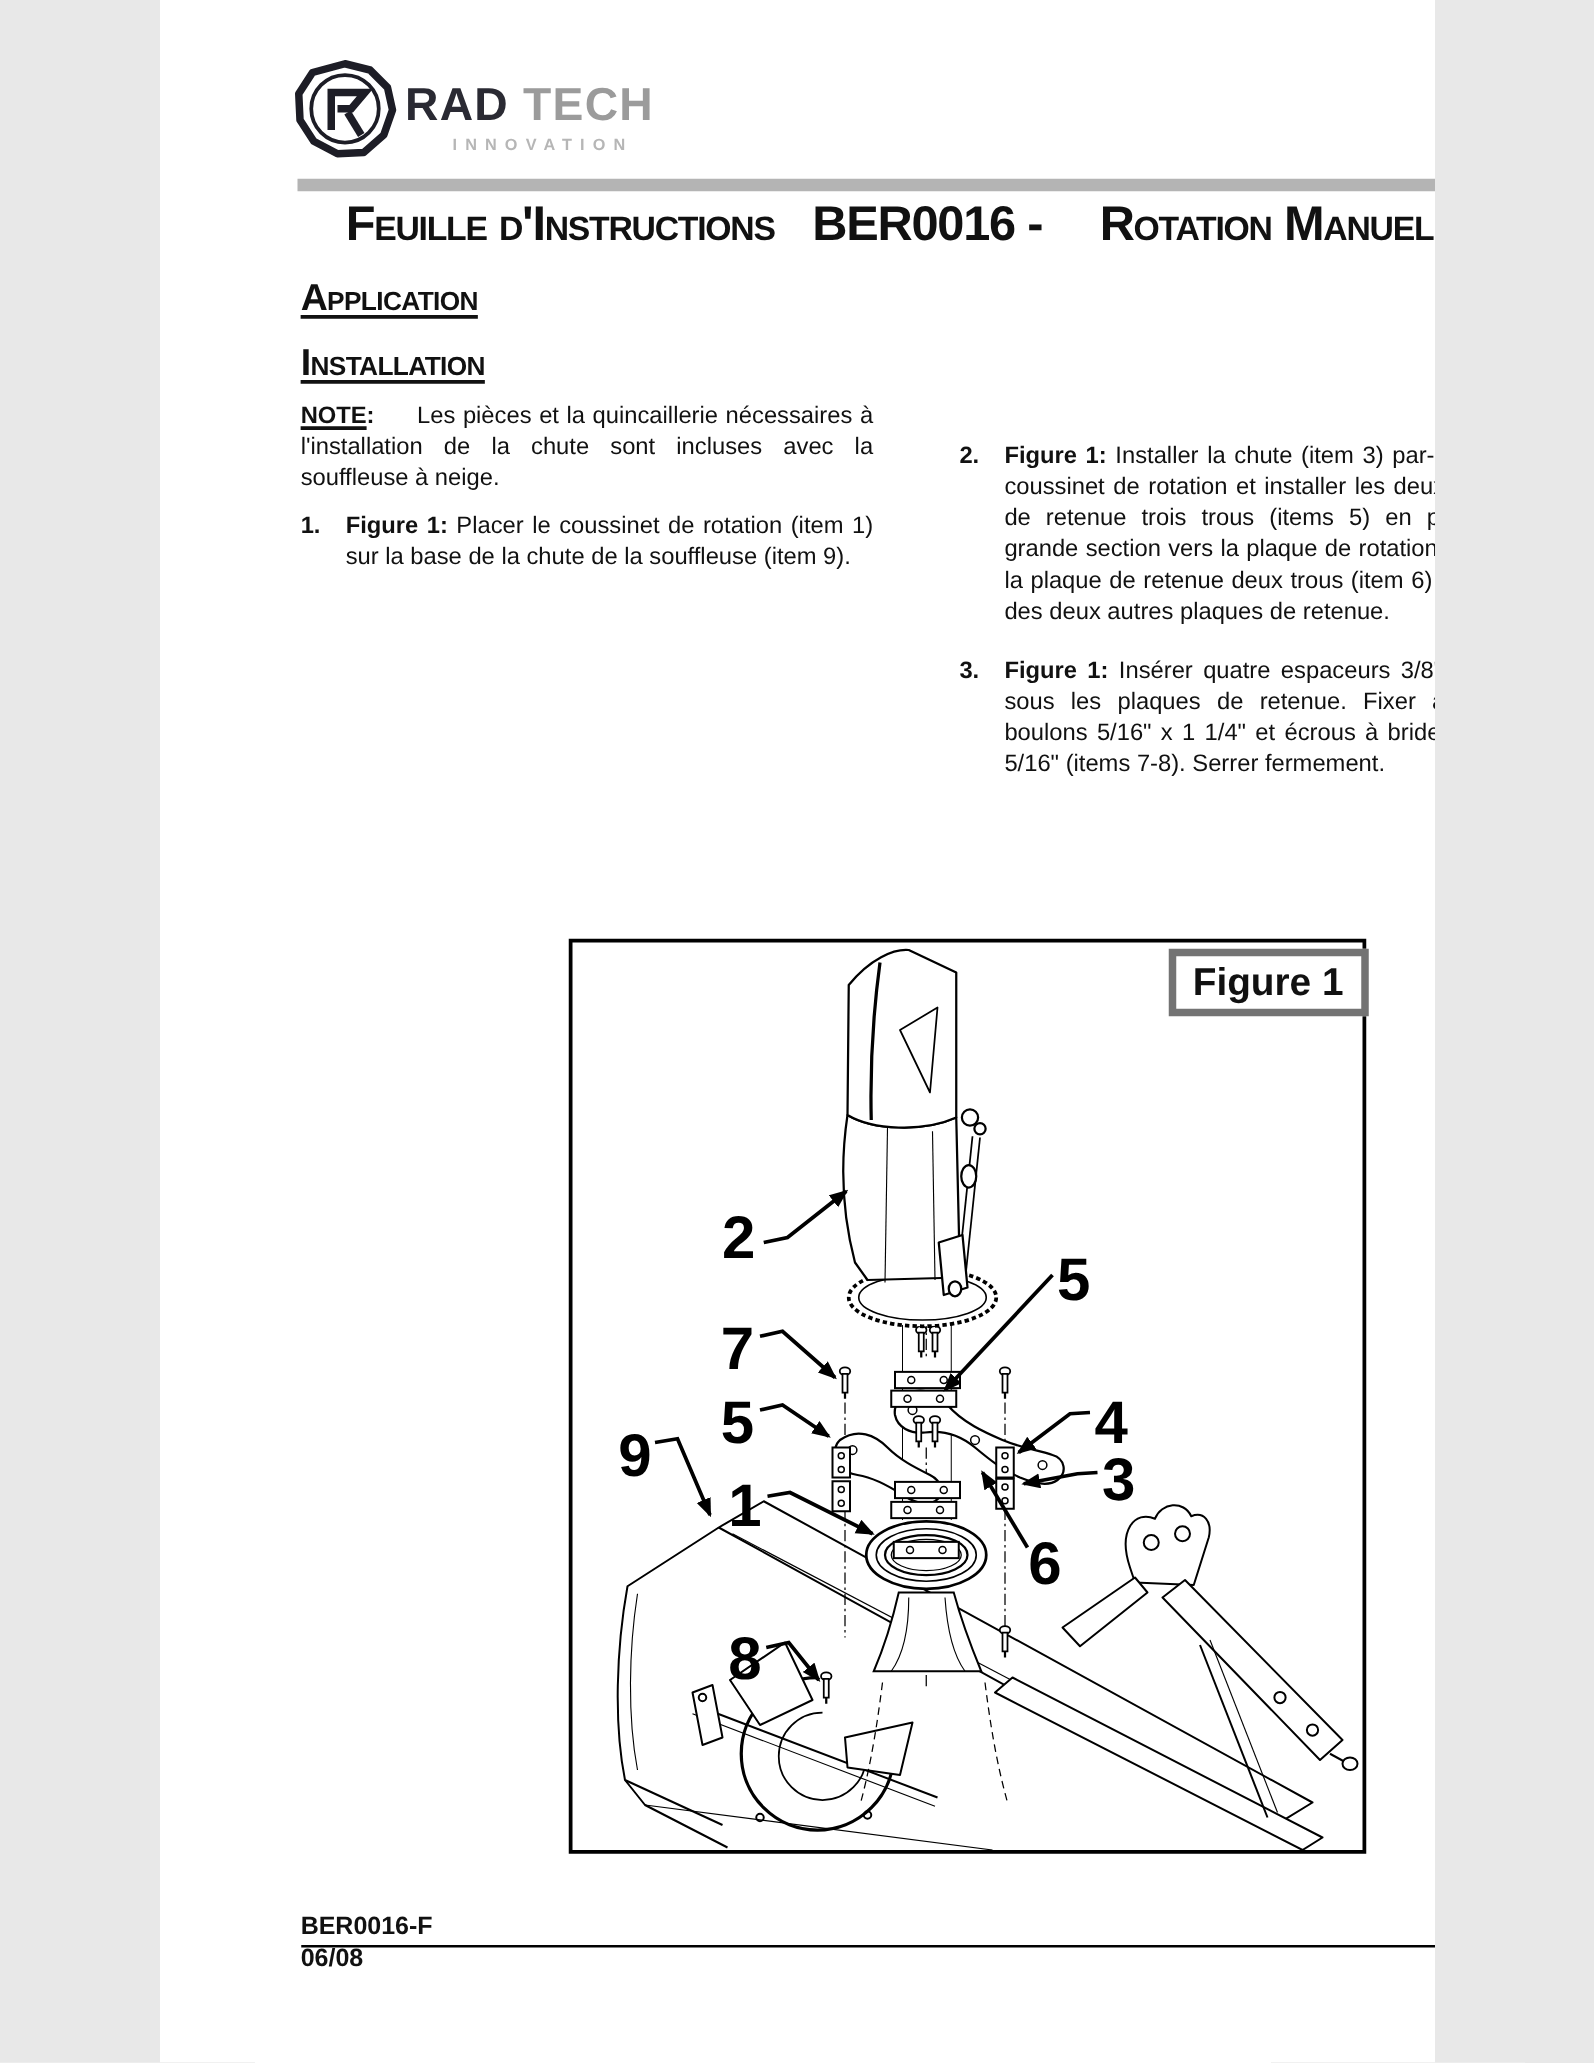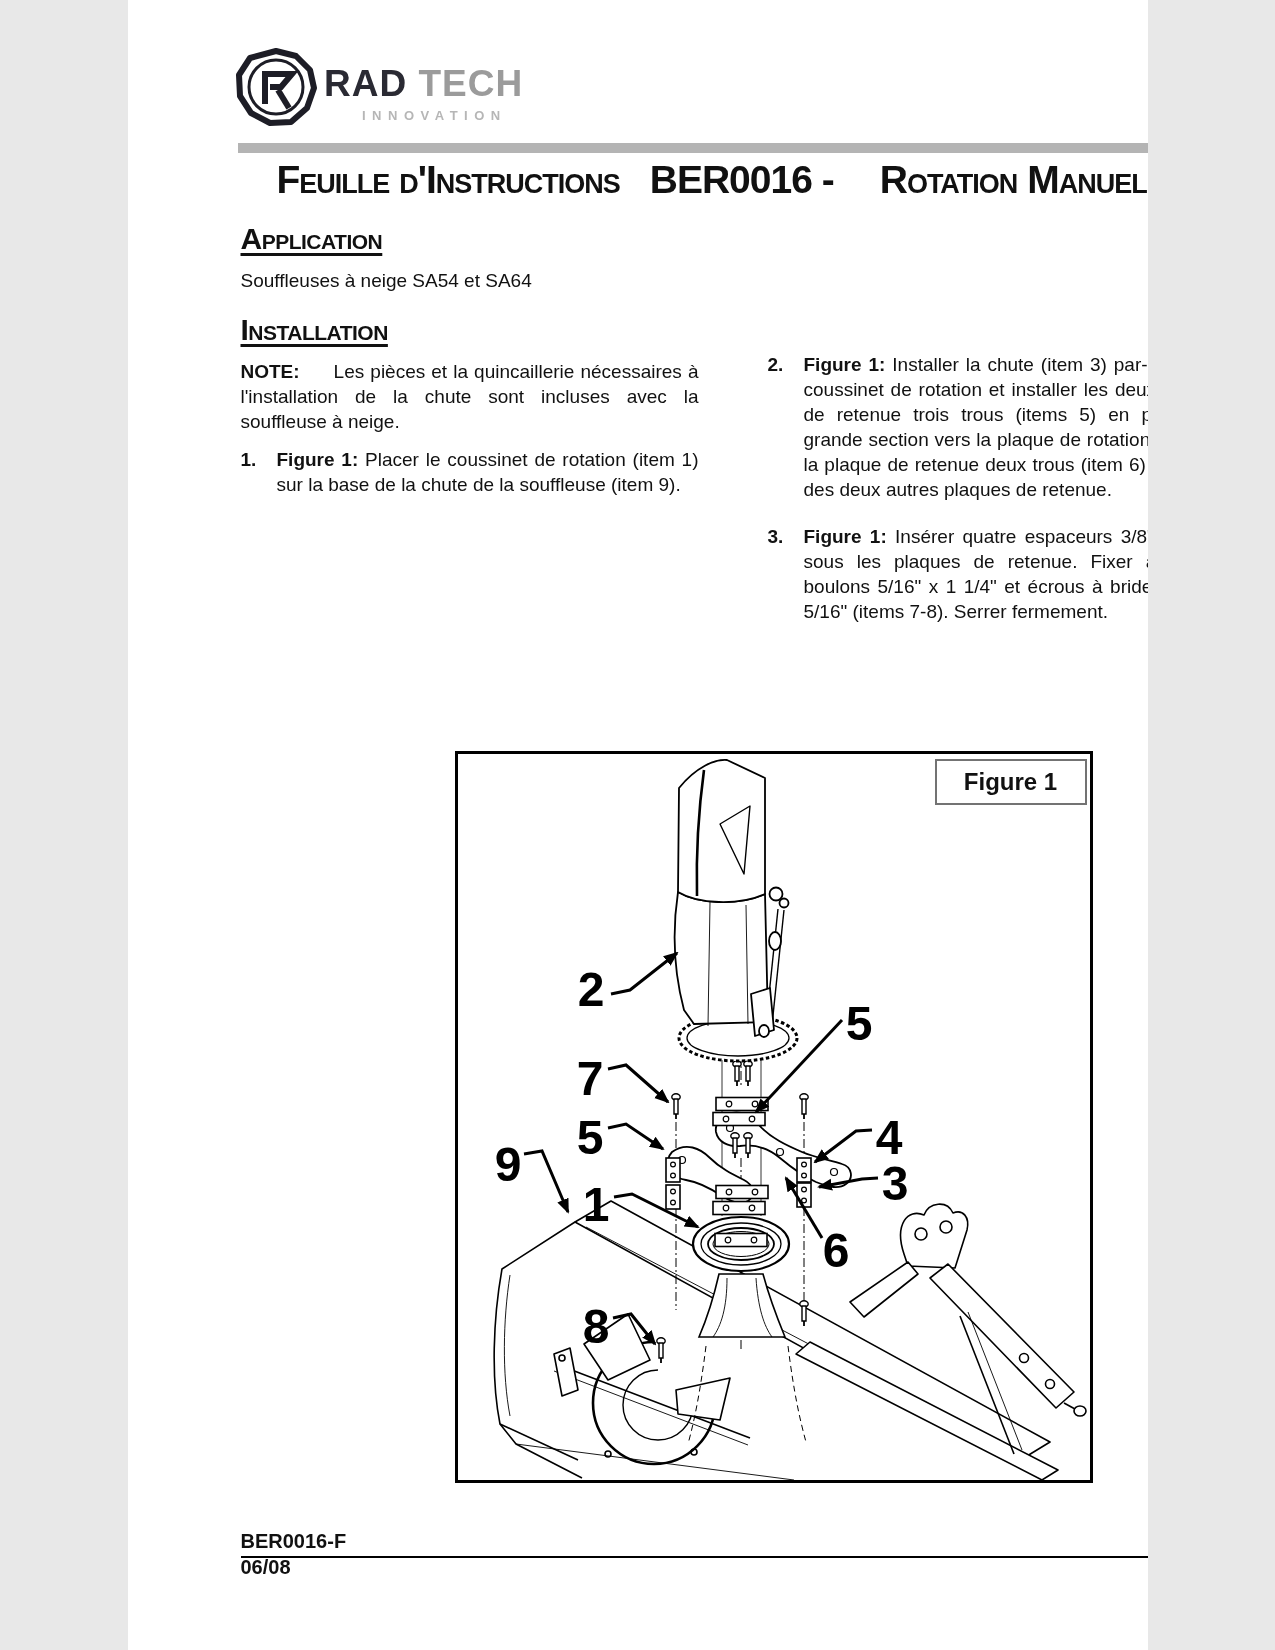--- a/index.html
+++ b/index.html
@@ -17,32 +17,32 @@
   .doc-title .code { margin-left:30px; margin-right:10px; }
   
   .col { position:absolute; font-size:19px; line-height:25px; text-align:justify; }
   .col-left  { left:113px; top:224px; width:458px; }
   .col-right { left:640px; top:352px; width:462px; }
   h2.sec { font-size:30px; line-height:30px; font-weight:bold; margin:0 0 14px 0;
            text-decoration:underline; text-decoration-thickness:2.5px; text-underline-offset:4px;
            letter-spacing:-0.5px; }
   h2.sec.second { margin-top:22px; }
   .para { margin:0 0 13px 0; }
-  .note-word { font-weight:bold; text-decoration-thickness:2.5px; text-underline-offset:3px; }
+  .note-word { font-weight:bold; text-decoration:underline; text-decoration-thickness:2.5px; text-underline-offset:3px; }
   .note-colon { font-weight:bold; }
   .note-gap { display:inline-block; width:34px; }
   .step { position:relative; padding-left:36px; margin:0 0 13px 0; }
   .step .num { position:absolute; left:0; top:0; font-weight:bold; }
   .step .fig-ref { font-weight:bold; }
   
   .figure-box { position:absolute; left:327px; top:751px; width:632px; height:726px;
                 border:3px solid #000; background:#fff; }
   .figure-label { position:absolute; left:477px; top:5px; width:148px; height:42px;
-                  border:2px solid #737373; display:flex; align-items:center; justify-content:center;
-                  font-size:24px; font-weight:bold; background:#fff; }
+                  border:6px solid #737373; display:flex; align-items:center; justify-content:center;
+                  font-size:31px; font-weight:bold; background:#fff; }
   .figure-box svg { position:absolute; left:0; top:0; }
   .callout-num { font-size:48px; font-weight:bold; fill:#000;
                  font-family:"Liberation Sans","DejaVu Sans",sans-serif; }
   
   .footer-rule { position:absolute; left:113px; top:1556px; width:1049px; border-top:2px solid #000; }
   .footer-text { position:absolute; left:113px; top:1528px; font-size:20px; font-weight:bold; line-height:26px; }
 </style>
 </head>
 <body>
 
@@ -67,21 +67,20 @@
   </svg>
 
   <div class="header-rule"></div>
 
   <div class="doc-title">
     <span class="sc">Feuille d'Instructions</span><span class="code">BER0016 -</span><span class="sc">Rotation Manuelle</span>
   </div>
 
   <div class="col col-left">
     <h2 class="sec sc">Application</h2>
-    <p class="para">Souffleuses à neige SA54 et SA64</p>
 
     <h2 class="sec sc second">Installation</h2>
 
     <p class="para"><span class="note-word">NOTE</span><span class="note-colon">:</span><span class="note-gap"></span><span>Les pièces et la quincaillerie nécessaires à l'installation de la chute sont incluses avec la souffleuse à neige.</span></p>
 
 
     <div class="step">
       <span class="num">1.</span>
       <span class="fig-ref">Figure 1:</span>
       <span>Placer le coussinet de rotation (item 1) sur la base de la chute de la souffleuse (item 9).</span>

